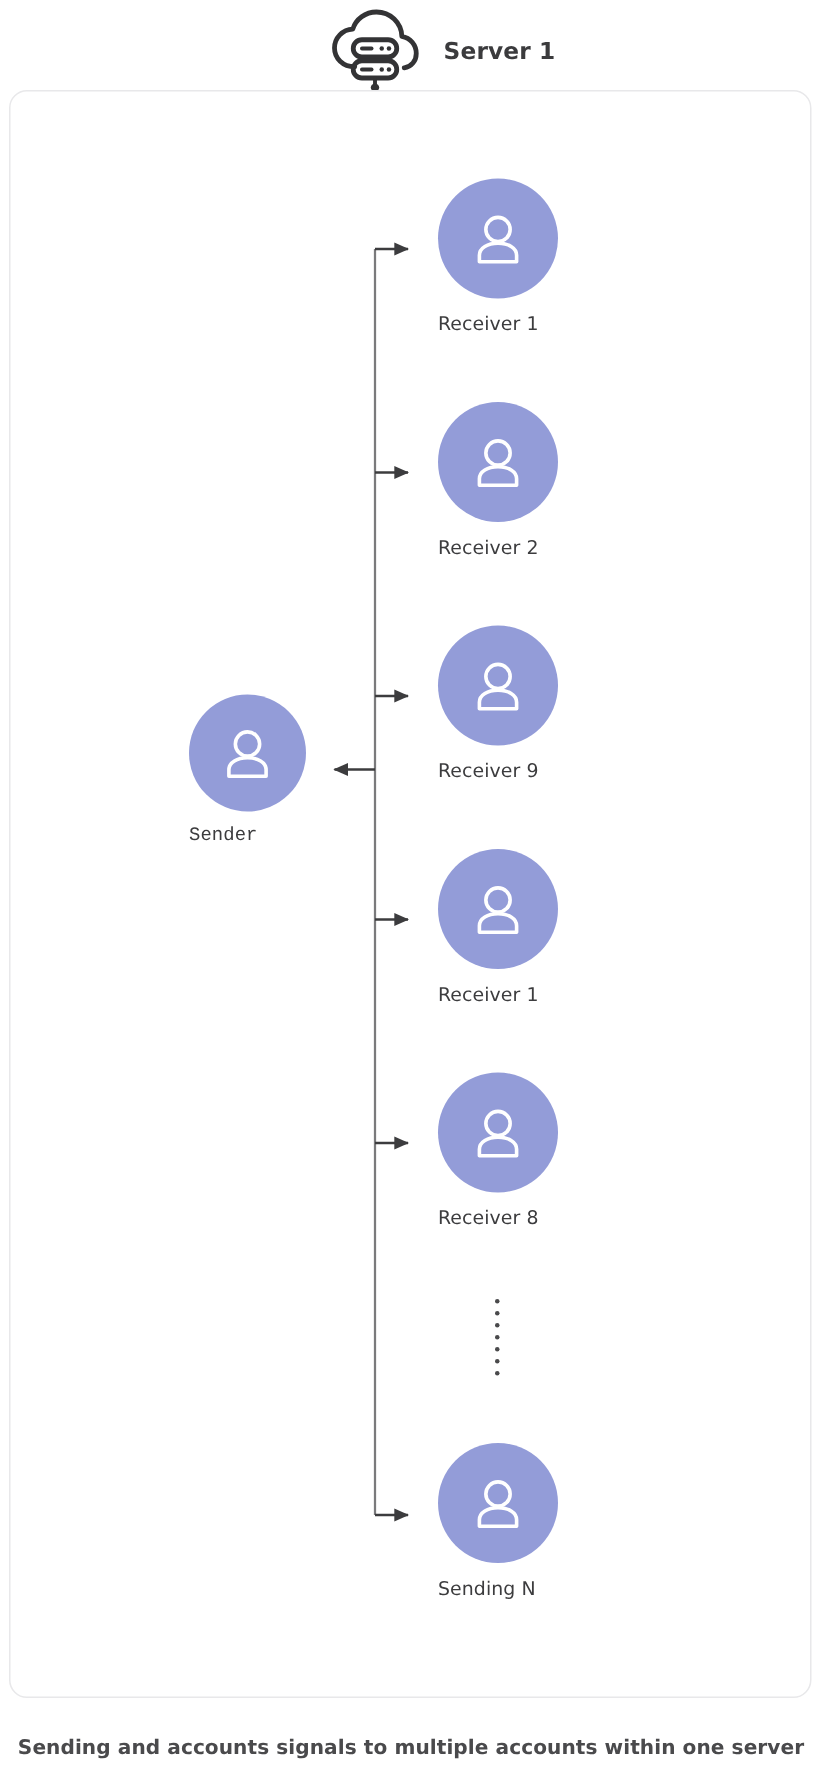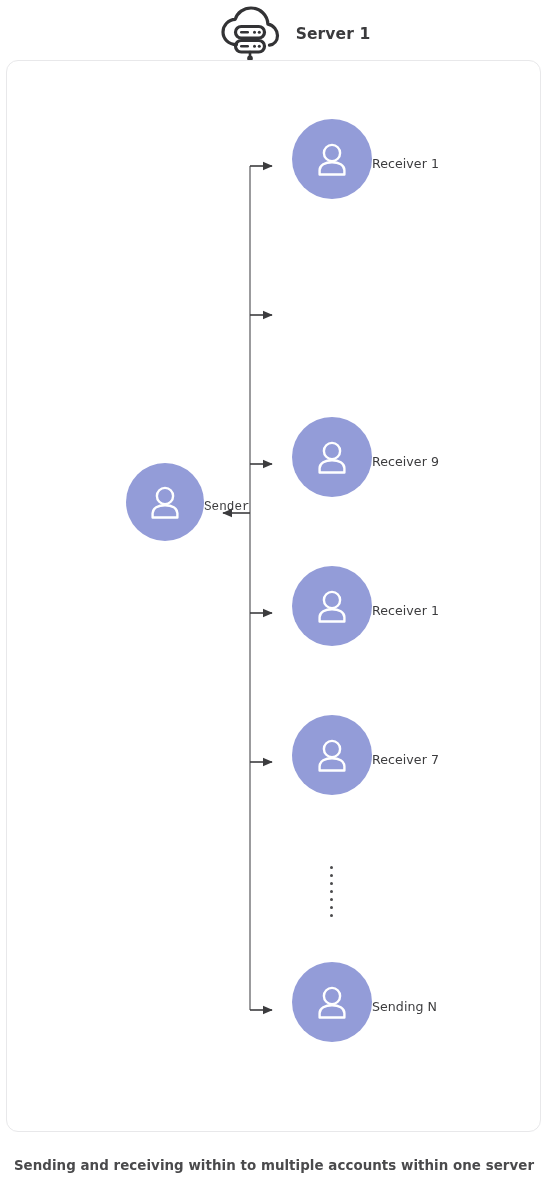--- a/index.html
+++ b/index.html
@@ -70,22 +70,22 @@
     top: 0;
     width: 548px;
     height: 1186px;
     pointer-events: none;
   }
 
   
   .node {
     position: absolute;
     display: flex;
-    flex-direction: row;
-    align-items: center;
+    flex-direction: column;
+    align-items: flex-start;
   }
   .avatar {
     border-radius: 50%;
     background: #939cd8;
     display: flex;
     align-items: center;
     justify-content: center;
   }
   .avatar svg { display: block; }
   .node-label {
@@ -202,20 +202,32 @@
         <svg width="34" height="36" viewBox="0 0 34 36" xmlns="http://www.w3.org/2000/svg">
           <circle cx="17" cy="12" r="8.1" fill="none" stroke="#ffffff" stroke-width="2.4"></circle>
           <path d="M 4.6 33.5 L 4.6 29.2 C 4.6 24.2 10.2 21.2 17 21.2
                    C 23.8 21.2 29.4 24.2 29.4 29.2 L 29.4 33.5 Z" fill="none" stroke="#ffffff" stroke-width="2.4" stroke-linejoin="round"></path>
         </svg>
       </span>
     </div>
     <div class="node-label">Receiver 1</div>
   </div>
 
+  <div class="node receiver" style="left:292px; top:268px;">
+    <div class="avatar">
+      <span>
+        <svg width="34" height="36" viewBox="0 0 34 36" xmlns="http://www.w3.org/2000/svg">
+          <circle cx="17" cy="12" r="8.1" fill="none" stroke="#ffffff" stroke-width="2.4"></circle>
+          <path d="M 4.6 33.5 L 4.6 29.2 C 4.6 24.2 10.2 21.2 17 21.2
+                   C 23.8 21.2 29.4 24.2 29.4 29.2 L 29.4 33.5 Z" fill="none" stroke="#ffffff" stroke-width="2.4" stroke-linejoin="round"></path>
+        </svg>
+      </span>
+    </div>
+    <div class="node-label">Receiver 2</div>
+  </div>
 
   <div class="node receiver" style="left:292px; top:417px;">
     <div class="avatar">
       <span>
         <svg width="34" height="36" viewBox="0 0 34 36" xmlns="http://www.w3.org/2000/svg">
           <circle cx="17" cy="12" r="8.1" fill="none" stroke="#ffffff" stroke-width="2.4"></circle>
           <path d="M 4.6 33.5 L 4.6 29.2 C 4.6 24.2 10.2 21.2 17 21.2
                    C 23.8 21.2 29.4 24.2 29.4 29.2 L 29.4 33.5 Z" fill="none" stroke="#ffffff" stroke-width="2.4" stroke-linejoin="round"></path>
         </svg>
       </span>
@@ -239,21 +251,21 @@
   <div class="node receiver" style="left:292px; top:715px;">
     <div class="avatar">
       <span>
         <svg width="34" height="36" viewBox="0 0 34 36" xmlns="http://www.w3.org/2000/svg">
           <circle cx="17" cy="12" r="8.1" fill="none" stroke="#ffffff" stroke-width="2.4"></circle>
           <path d="M 4.6 33.5 L 4.6 29.2 C 4.6 24.2 10.2 21.2 17 21.2
                    C 23.8 21.2 29.4 24.2 29.4 29.2 L 29.4 33.5 Z" fill="none" stroke="#ffffff" stroke-width="2.4" stroke-linejoin="round"></path>
         </svg>
       </span>
     </div>
-    <div class="node-label">Receiver 7</div>
+    <div class="node-label">Receiver 8</div>
   </div>
 
   <div class="node receiver" style="left:292px; top:962px;">
     <div class="avatar">
       <span>
         <svg width="34" height="36" viewBox="0 0 34 36" xmlns="http://www.w3.org/2000/svg">
           <circle cx="17" cy="12" r="8.1" fill="none" stroke="#ffffff" stroke-width="2.4"></circle>
           <path d="M 4.6 33.5 L 4.6 29.2 C 4.6 24.2 10.2 21.2 17 21.2
                    C 23.8 21.2 29.4 24.2 29.4 29.2 L 29.4 33.5 Z" fill="none" stroke="#ffffff" stroke-width="2.4" stroke-linejoin="round"></path>
         </svg>
@@ -265,15 +277,15 @@
   <div class="ellipsis-dots" id="ellipsis" style="left:330px; top:866px;">
       <i></i>
       <i></i>
       <i></i>
       <i></i>
       <i></i>
       <i></i>
       <i></i>
     </div>
 
-  <div class="caption">Sending and receiving within to multiple accounts within one server</div>
+  <div class="caption">Sending and accounts signals to multiple accounts within one server</div>
 
 </div>
 
 </body></html>

